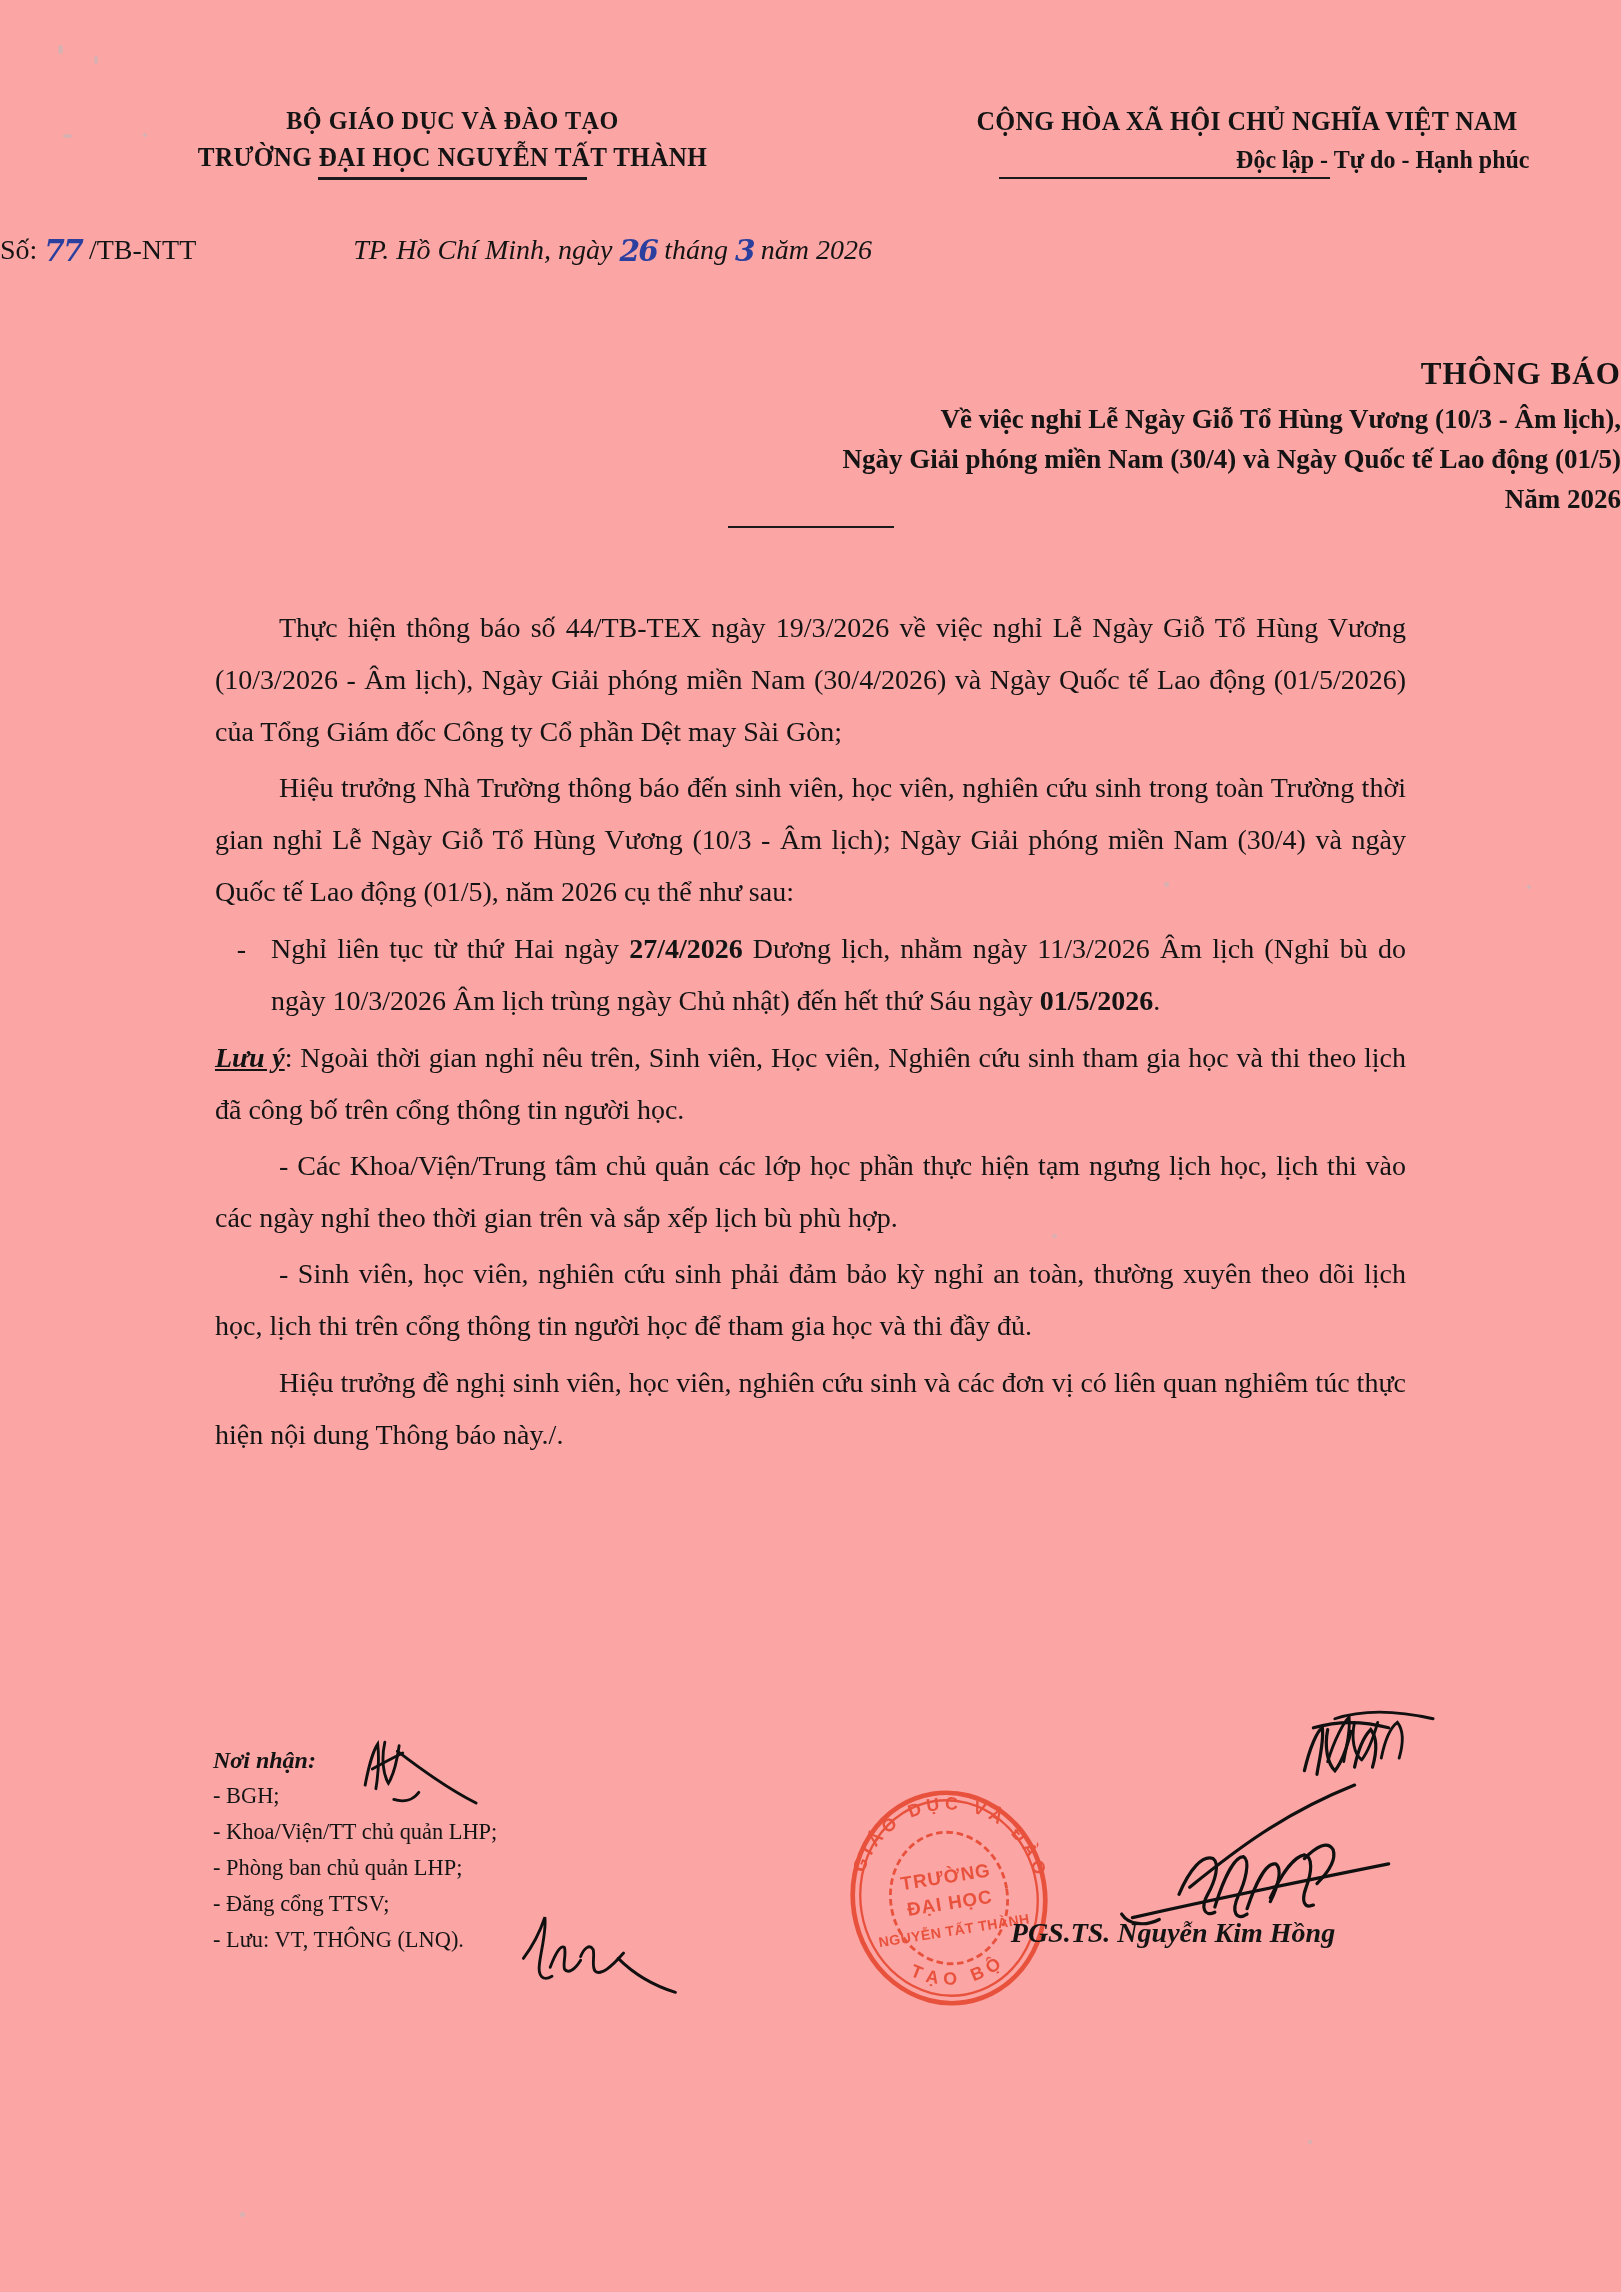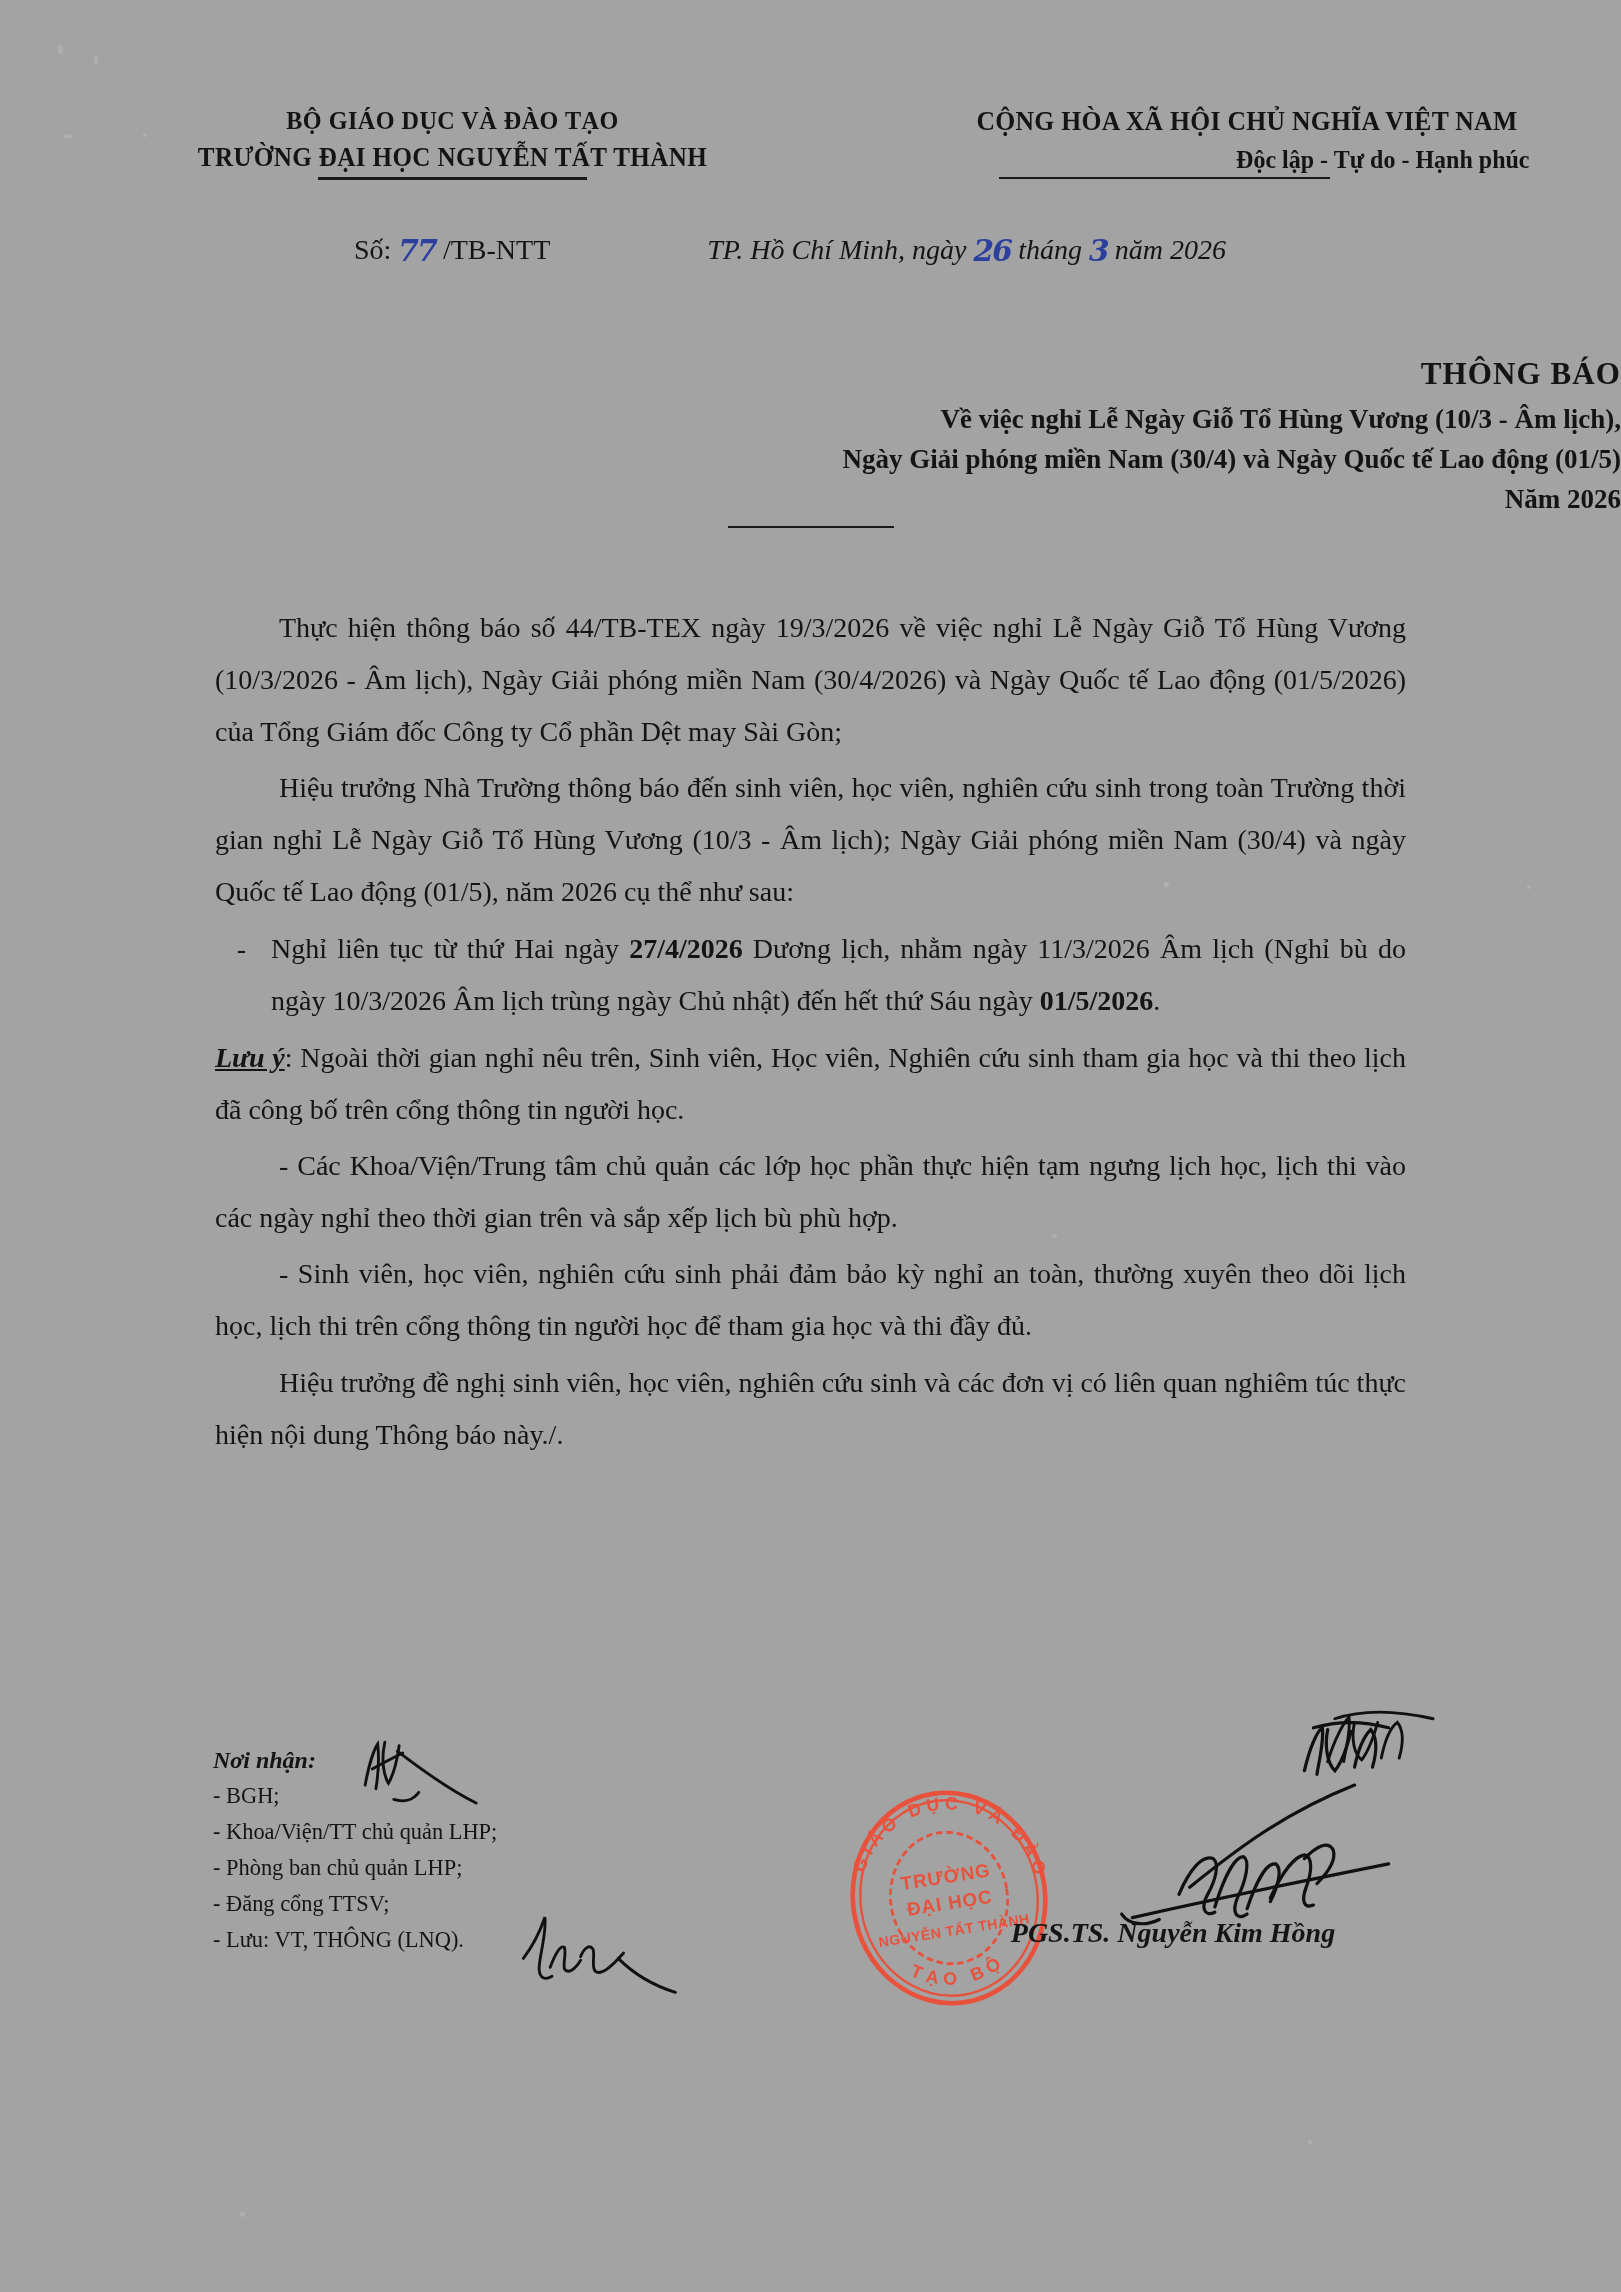--- a/index.html
+++ b/index.html
@@ -9,21 +9,21 @@
   }
   body {
     font-family: "Liberation Serif", "DejaVu Serif", serif;
     color: #141414;
   }
   .page {
     position: relative;
     width: 1621px;
     height: 2293px;
     margin: 0 auto;
-    background: #a3a3a3;
+    background: #fca5a5;
     overflow: hidden;
   }
 
   
   .speck {
     position: absolute;
     background: #b9b9b9;
     border-radius: 50%;
     opacity: .55;
   }
@@ -87,21 +87,20 @@
 
   
   .numrow {
     position: absolute;
     top: 231px;
     left: 0;
     width: 100%;
     display: flex;
   }
   .docnum {
-    margin-left: 354px;
     font-size: 28px;
     white-space: nowrap;
   }
   .hand {
     color: #2b3f9e;
     font-family: "DejaVu Serif", serif;
     font-style: italic;
     font-weight: bold;
     font-size: 29.6px;
     letter-spacing: -1.8px;

